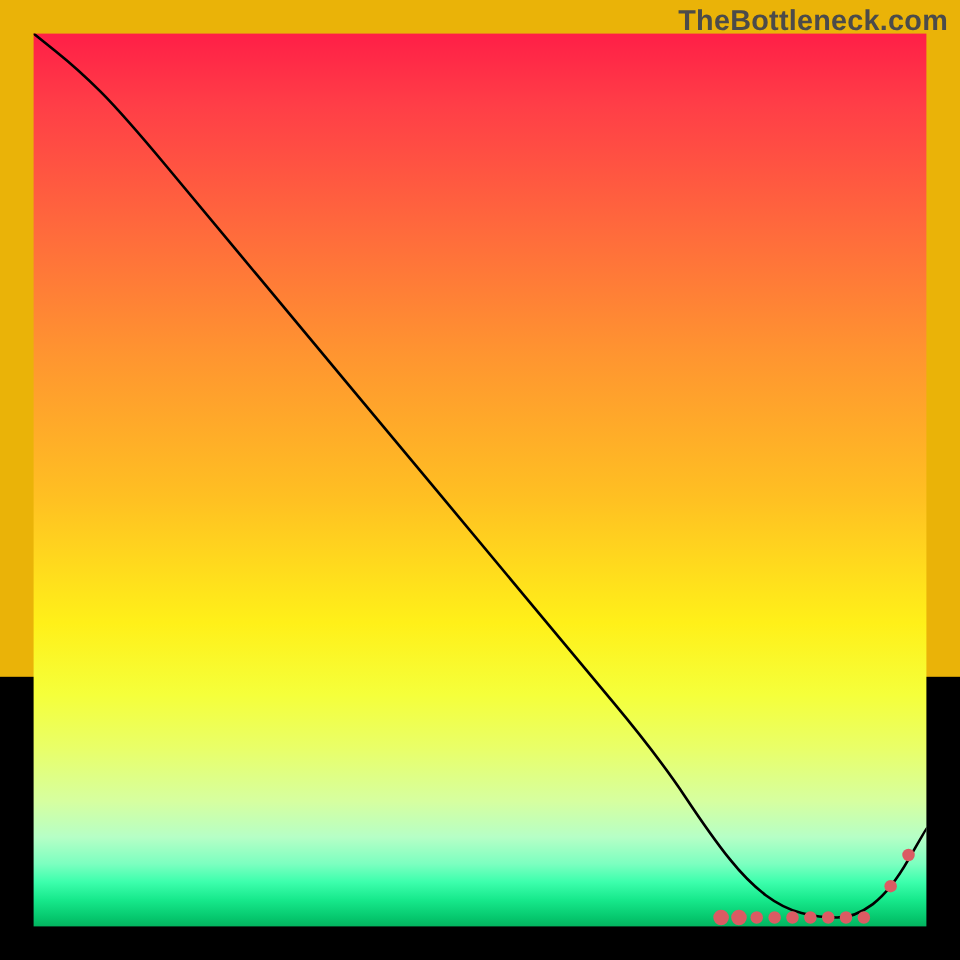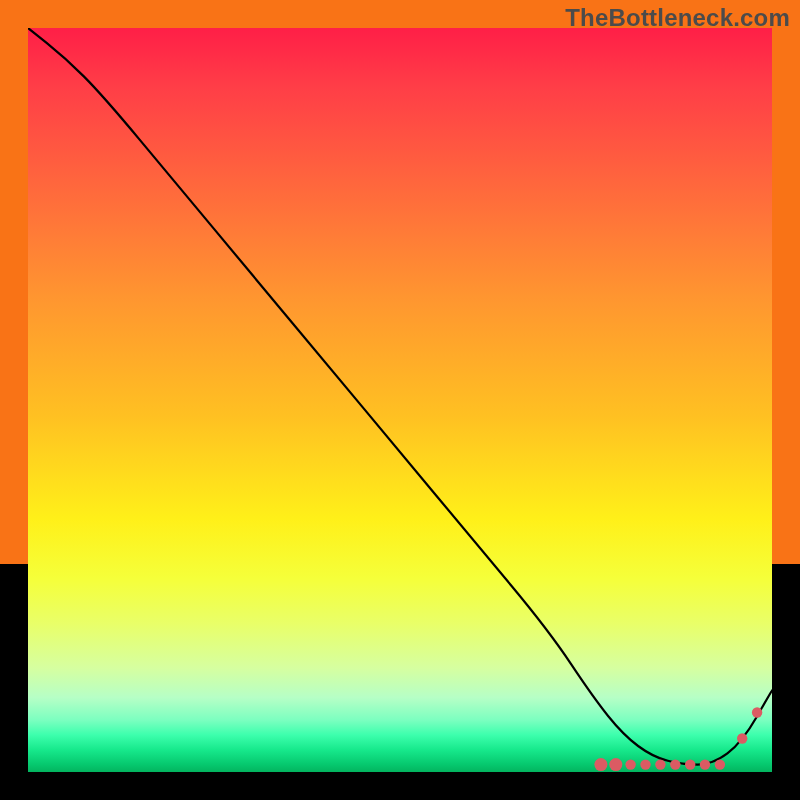--- a/index.html
+++ b/index.html
@@ -8,21 +8,21 @@
     width: 800px;
     height: 800px;
     background: #000;
     overflow: hidden;
     font-family: Arial, Helvetica, sans-serif;
   }
   .frame {
     position: relative;
     width: 800px;
     height: 564px;
-    background: #f97316;
+    background: #eab308;
   }
   .watermark {
     position: absolute;
     top: 4px;
     right: 10px;
     color: #4b4b4b;
     font-size: 24px;
     font-weight: 600;
     letter-spacing: 0.2px;
     z-index: 5;

